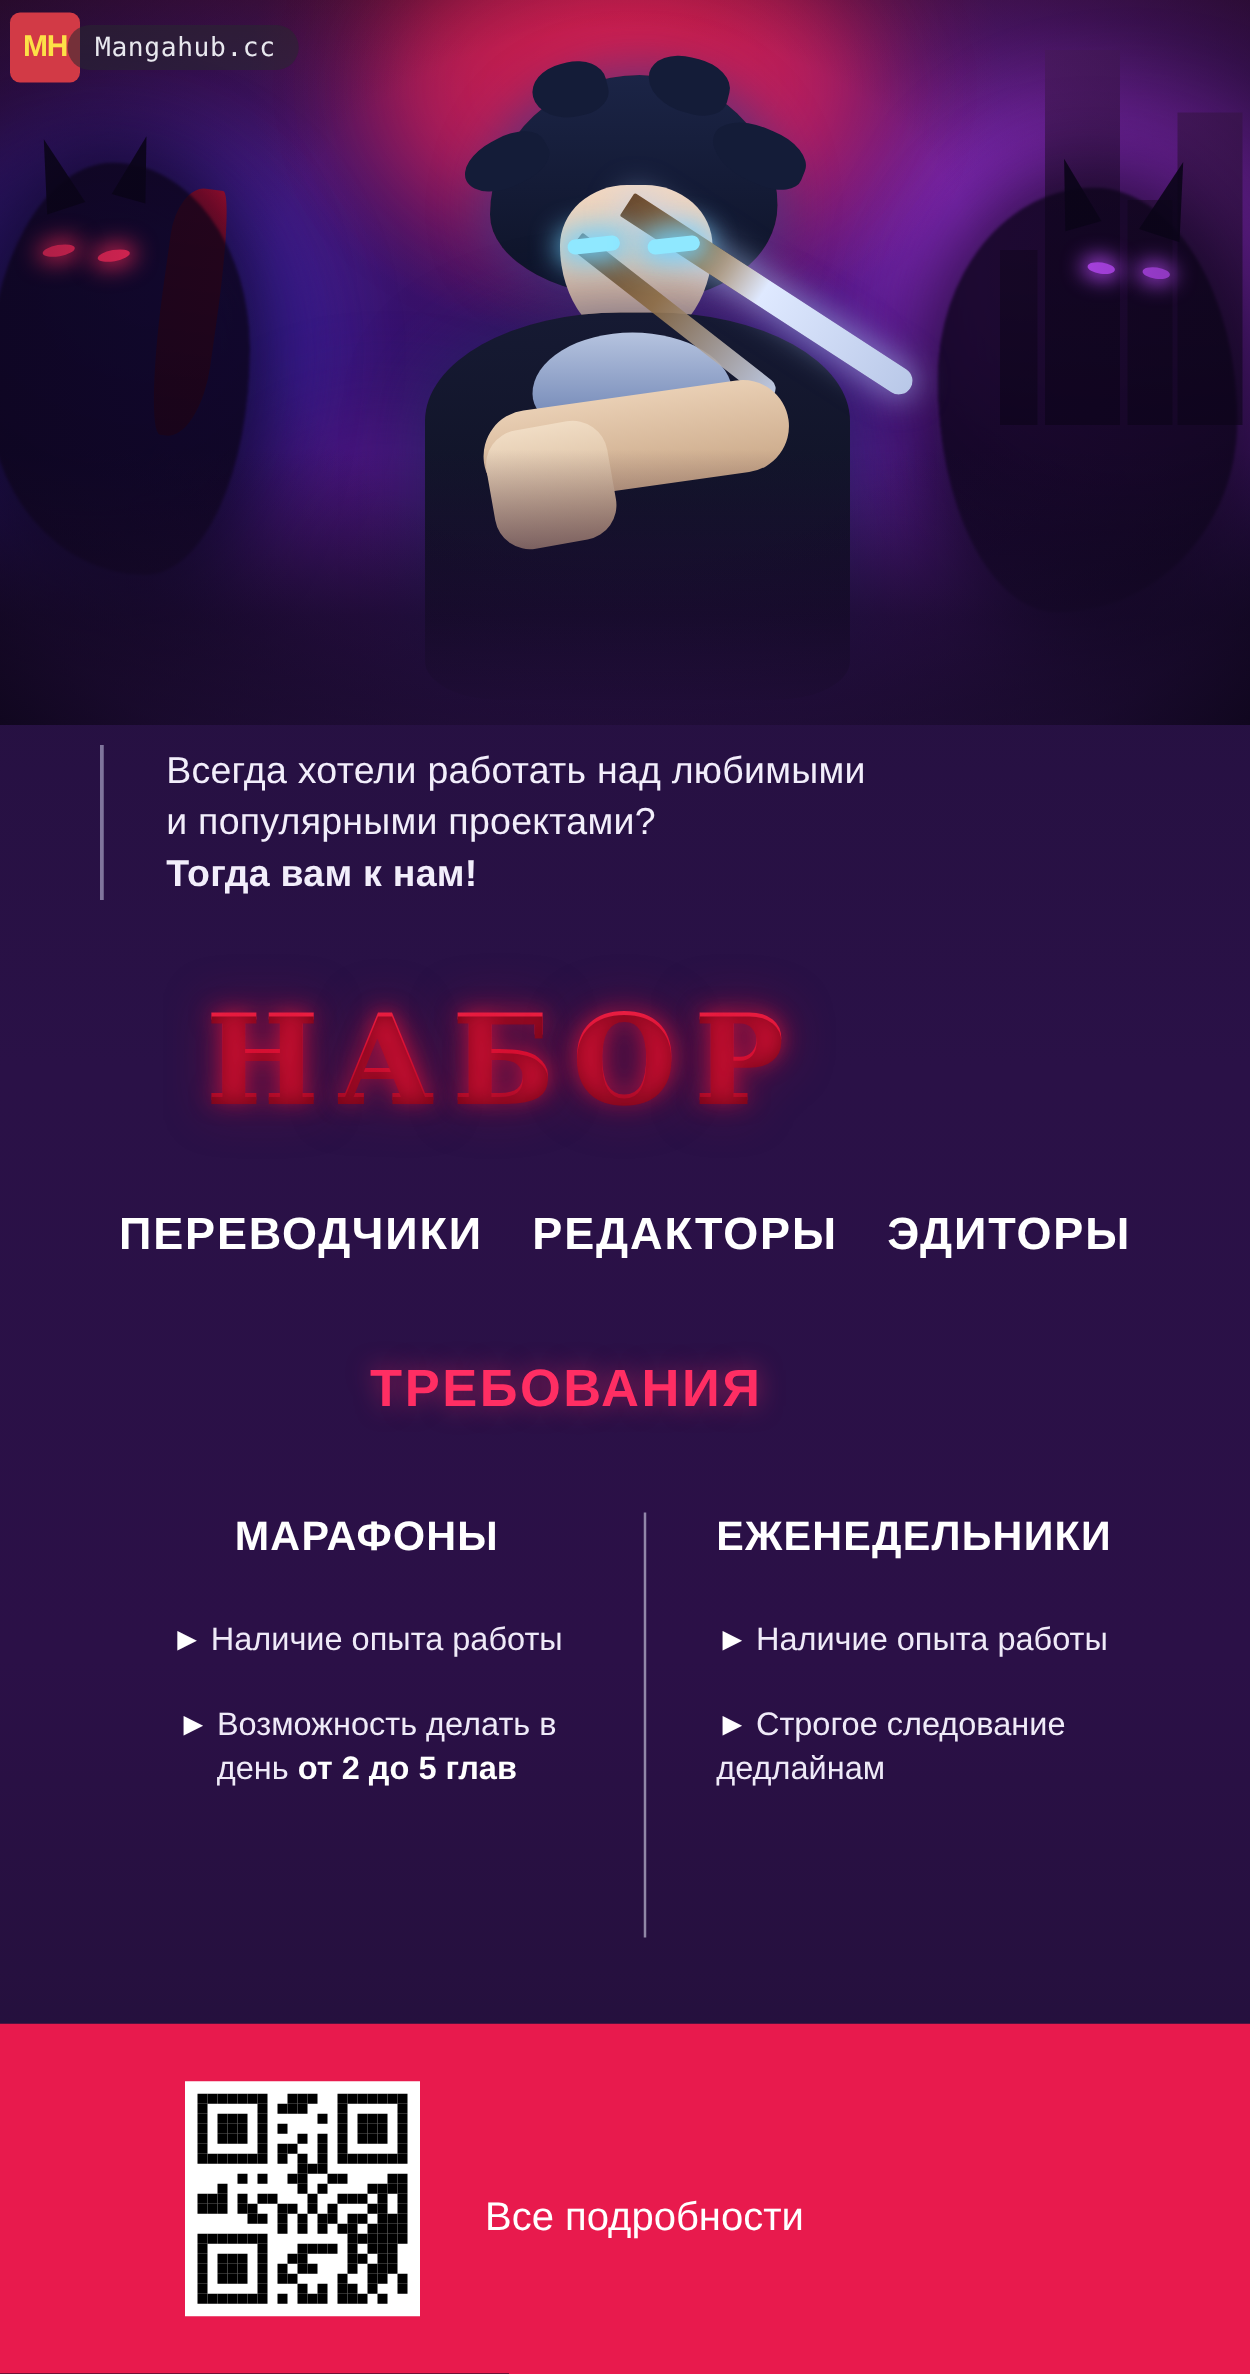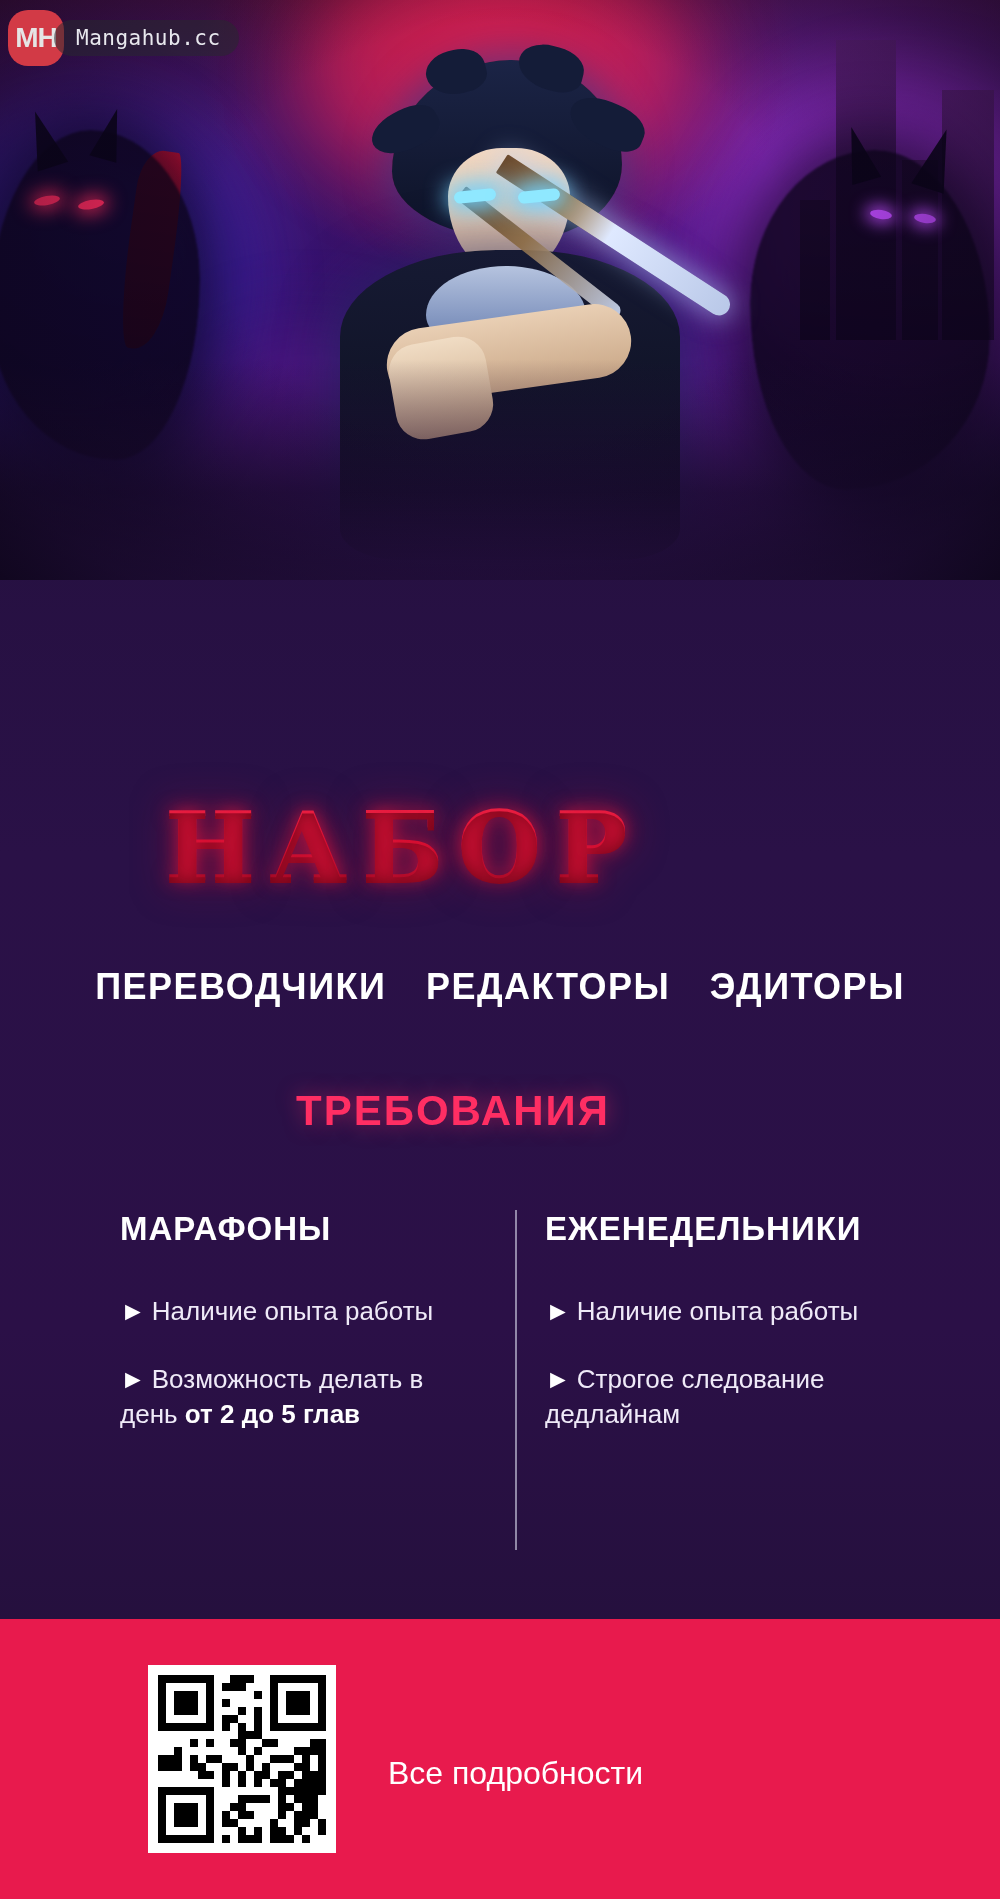--- a/index.html
+++ b/index.html
@@ -161,24 +161,24 @@
   }
 
   
   .watermark {
     position: absolute; left: 8px; top: 10px;
     display: flex; align-items: center;
     height: 56px;
     z-index: 12;
   }
   .wm-logo {
-    width: 56px; height: 56px; border-radius: 20px;
+    width: 56px; height: 56px; border-radius: 8px;
     background: #d23a46;
     display: flex; align-items: center; justify-content: center;
-    color: #e5e5e5; font-weight: bold; font-size: 28px; letter-spacing: -1px;
+    color: #fde047; font-weight: bold; font-size: 24px; letter-spacing: -1px;
   }
   .wm-pill {
     margin-left: -10px;
     height: 36px;
     display: flex; align-items: center;
     padding: 0 18px 0 22px;
     border-radius: 18px;
     background: rgba(40,40,48,0.55);
     color: #e8e8ee;
     font-size: 21px;
@@ -236,22 +236,22 @@
     letter-spacing: 2px;
     text-shadow: 0 0 20px rgba(255,46,99,0.5);
   }
 
   
   .cols {
     position: absolute; left: 120px; top: 1210px; width: 790px; height: 340px;
     display: flex;
   }
   .col { width: 50%; box-sizing: border-box; }
-  .col-left { padding-right: 48px; }
-  .col-right { padding-left: 28px; border-left: 2px solid rgba(215,215,235,0.6); }
+  .col-left { padding-right: 48px; text-align: center; }
+  .col-right { padding-left: 56px; border-left: 2px solid rgba(215,215,235,0.6); }
   .col h3 {
     margin: 0 0 46px 0;
     color: #ffffff;
     font-size: 33px;
     font-weight: bold;
     letter-spacing: 1px;
   }
   .bullet {
     color: #efeaf8;
     font-size: 26px;
@@ -340,20 +340,25 @@
     </div>
 
     <div class="art-vignette"></div>
   </div>
 
   <div class="watermark">
     <div class="wm-logo">MH</div>
     <div class="wm-pill">Mangahub.cc</div>
   </div>
 
+  <div class="intro">
+    <div>Всегда хотели работать над любимыми</div>
+    <div>и популярными проектами?</div>
+    <div class="strong">Тогда вам к нам!</div>
+  </div>
 
   <div class="headline">НАБОР</div>
 
   <div class="roles">
     <span>ПЕРЕВОДЧИКИ</span>
     <span>РЕДАКТОРЫ</span>
     <span>ЭДИТОРЫ</span>
   </div>
 
   <div class="requirements">ТРЕБОВАНИЯ</div>

